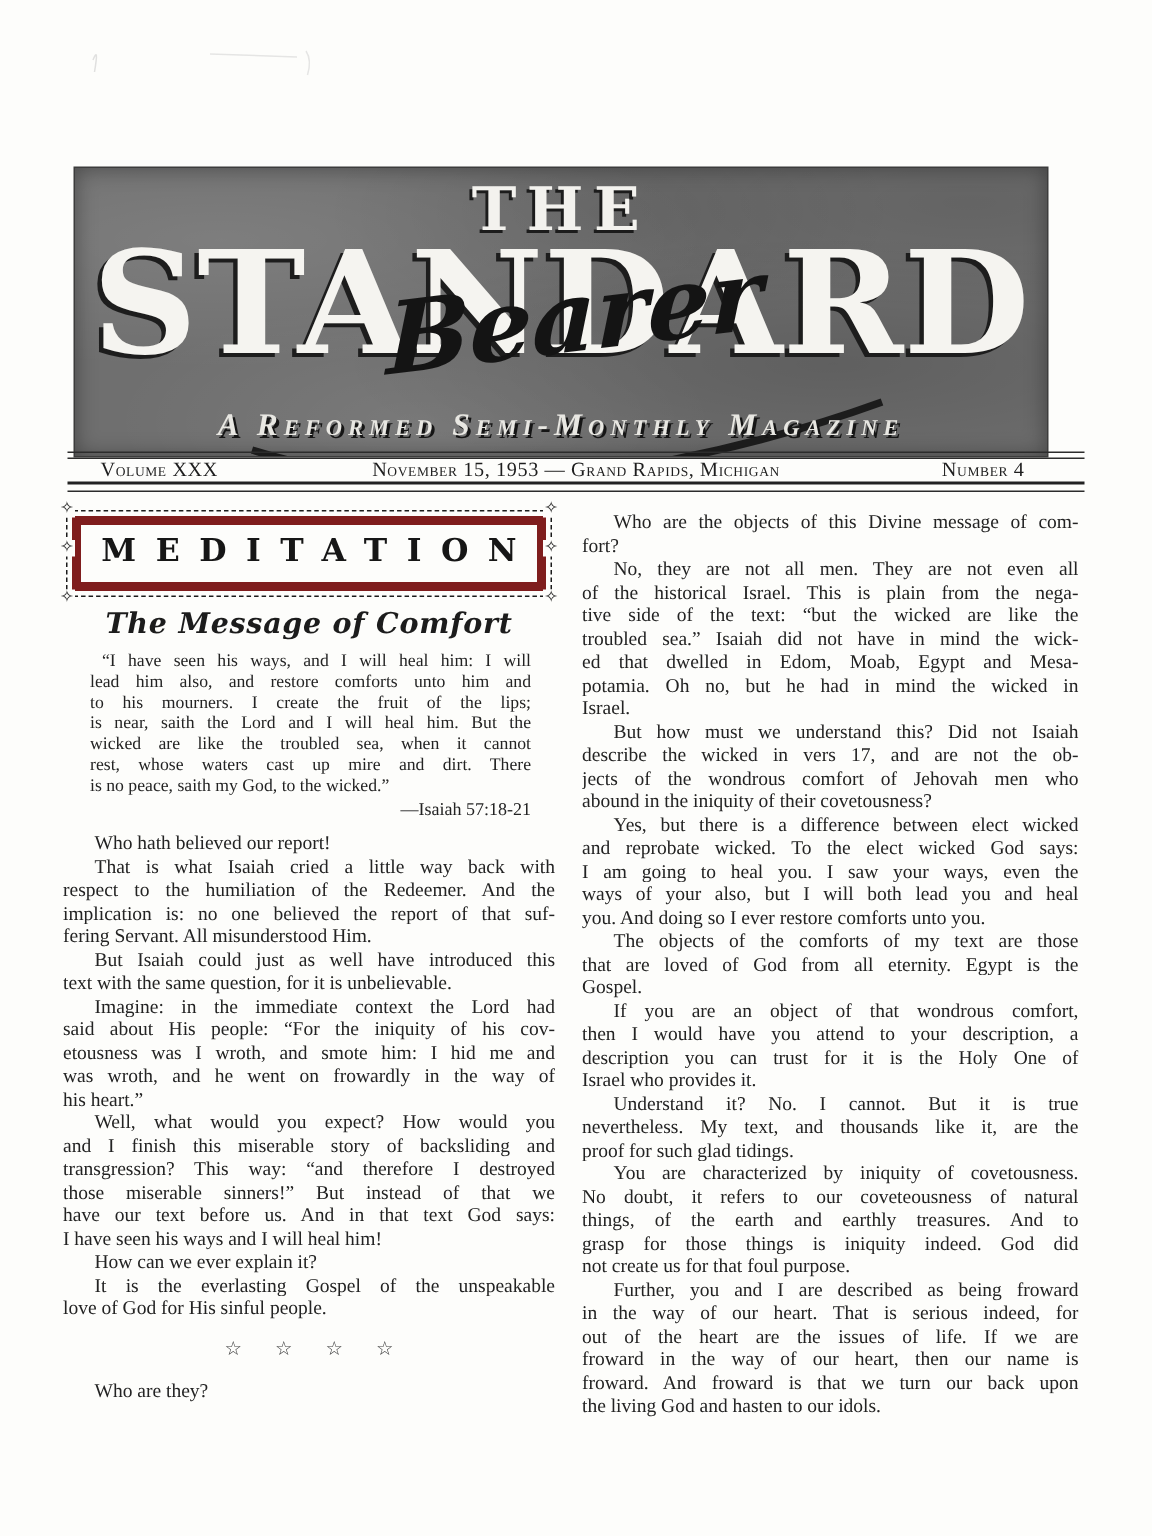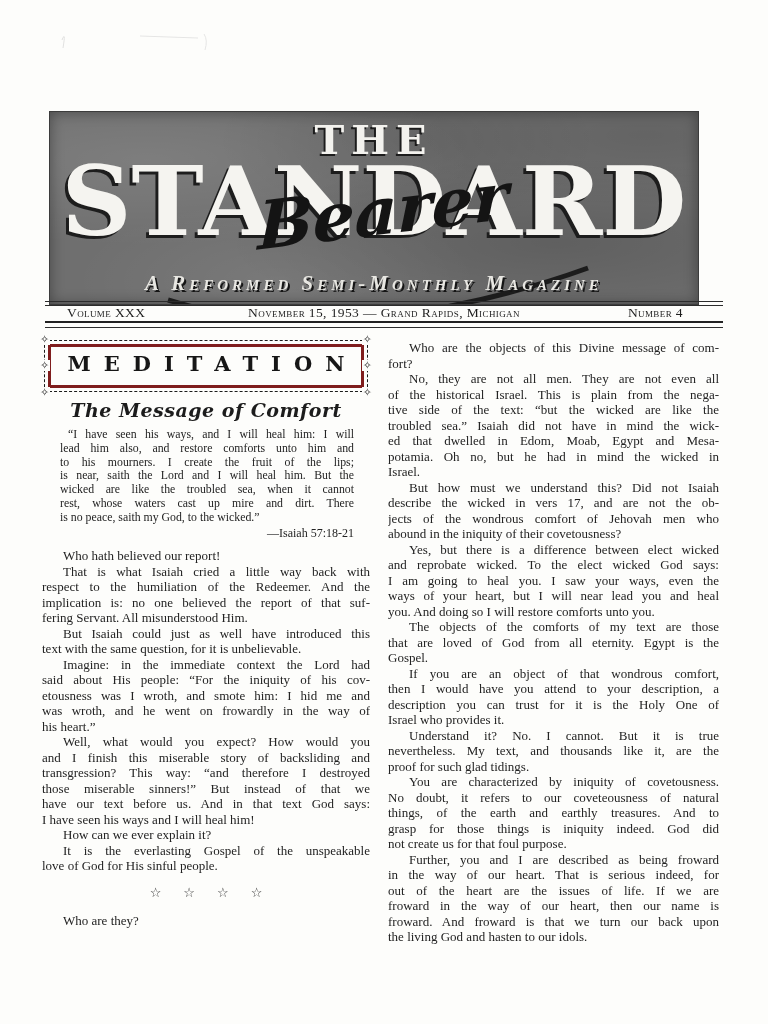--- a/index.html
+++ b/index.html
@@ -84,21 +84,21 @@
   .ln.last { text-align-last:left; }
   .ln.first { text-indent:21px; }
   .ln.first.last { text-align-last:left; }
 
   
   .med-box {
     position:relative; width:316px; margin-left:2px;
     border:1px dashed #1b1b1b; padding:3px;
   }
   .med-box-inner {
-    border:3px solid #7f1d1d; text-align:center; padding:9px 0 10px;
+    border:6px solid #7f1d1d; text-align:center; padding:9px 0 10px;
   }
   .med-title {
     font-family:"DejaVu Serif", serif; font-weight:bold;
     font-size:21px; letter-spacing:13px; padding-left:13px; color:#161616;
   }
   .orn { position:absolute; font-size:11px; line-height:1; color:#1b1b1b;
          background:#fdfdfb; padding:0 1px; }
   .orn.tl { left:-6px; top:-7px; }
   .orn.tr { right:-6px; top:-7px; }
   .orn.bl { left:-6px; bottom:-7px; }
@@ -243,22 +243,22 @@
         <div class="para">
           <div class="ln first">But how must we understand this? Did not Isaiah</div>
           <div class="ln">describe the wicked in vers 17, and are not the ob-</div>
           <div class="ln">jects of the wondrous comfort of Jehovah men who</div>
           <div class="ln last">abound in the iniquity of their covetousness?</div>
         </div>
         <div class="para">
           <div class="ln first">Yes, but there is a difference between elect wicked</div>
           <div class="ln">and reprobate wicked.  To the elect wicked God says:</div>
           <div class="ln">I am going to heal you.  I saw your ways, even the</div>
-          <div class="ln">ways of your heart, but I will near lead you and heal</div>
-          <div class="ln last">you.  And doing so I will restore comforts unto you.</div>
+          <div class="ln">ways of your also, but I will both lead you and heal</div>
+          <div class="ln last">you.  And doing so I ever restore comforts unto you.</div>
         </div>
         <div class="para">
           <div class="ln first">The objects of the comforts of my text are those</div>
           <div class="ln">that are loved of God from all eternity.  Egypt is the</div>
           <div class="ln last">Gospel.</div>
         </div>
         <div class="para">
           <div class="ln first">If you are an object of that wondrous comfort,</div>
           <div class="ln">then I would have you attend to your description, a</div>
           <div class="ln">description you can trust for it is the Holy One of</div>

